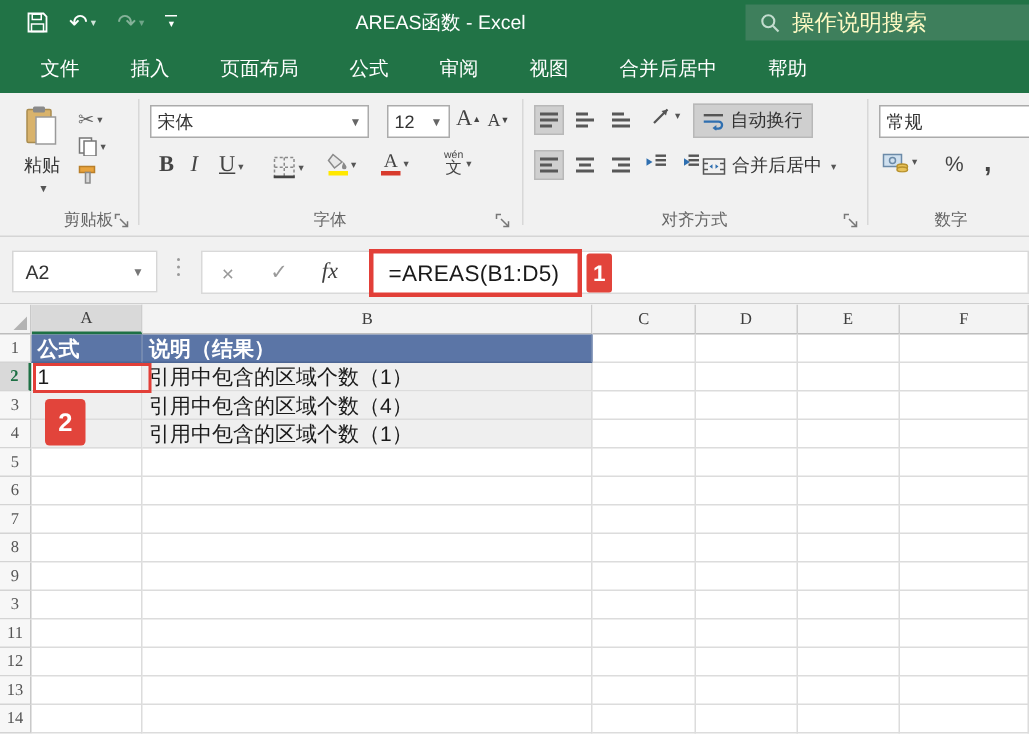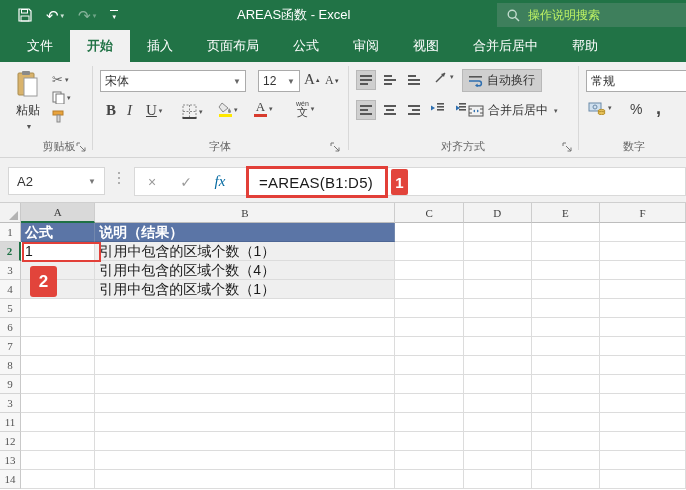--- a/index.html
+++ b/index.html
@@ -9,21 +9,21 @@
   
   .titlebar { position:absolute; left:0; top:0; width:686px; height:30px; background:#217346; }
   .qat { position:absolute; left:18px; top:0; height:30px; display:flex; align-items:center; gap:14px; }
   .qat .qbtn { display:flex; align-items:center; color:#fff; font-size:15px; line-height:1; }
   .qat .dis { opacity:.45; }
   .tiny-arrow { font-size:7px; color:#cfe3d8; margin-left:2px; }
   .qat-custom { display:flex; flex-direction:column; align-items:center; }
   .qat-custom .bar { width:8px; border-top:1.5px solid #fff; margin-bottom:2px; }
   .win-title { position:absolute; left:237px; top:0; height:30px; display:flex; align-items:center; color:#fff; font-size:13px; }
   .searchbox { position:absolute; left:497px; top:3px; width:189px; height:24px; background:#3e7f5c; display:flex; align-items:center; padding-left:10px; gap:8px; }
-  .searchbox .ph { color:#bef264; font-size:12px; }
+  .searchbox .ph { color:#fef9c3; font-size:15px; }
 
   
   .tabrow { position:absolute; left:0; top:30px; width:686px; height:32px; background:#217346; display:flex; align-items:stretch; padding-left:10px; }
   .tab { color:#fff; font-size:13px; display:flex; align-items:center; padding:0 17px; cursor:default; }
   .tab.active { background:#f1f1f1; color:#217346; font-weight:bold; }
 
   
   .ribbon { position:absolute; left:0; top:62px; width:686px; height:96px; background:#f1f1f1; border-bottom:1px solid #d5d5d5; }
   .gsep { position:absolute; top:4px; height:84px; width:1px; background:#d8d8d8; }
   .glabel { position:absolute; bottom:3px; font-size:11px; color:#666; text-align:center; }
@@ -46,21 +46,21 @@
   .phon .top { font-size:7px; } .phon .bot { font-size:11px; }
 
   
   .fbar { position:absolute; left:0; top:158px; width:686px; height:45px; background:#f1f1f1; border-bottom:1px solid #cfcfcf; }
   .namebox { position:absolute; left:8px; top:9px; width:97px; height:28px; background:#fff; border:1px solid #d6d6d6; display:flex; align-items:center; padding:0 8px; font-size:13px; color:#333; }
   .namebox .na { margin-left:auto; font-size:8px; color:#777; }
   .fdots { position:absolute; left:118px; top:14px; display:flex; flex-direction:column; gap:3px; }
   .fdots i { width:2px; height:2px; background:#999; border-radius:50%; }
   .fxstrip { position:absolute; left:134px; top:9px; width:552px; height:29px; background:#fff; border:1px solid #d9d9d9; display:flex; align-items:center; }
   .fxbtn { width:34px; text-align:center; color:#9a9a9a; font-size:14px; }
-  .fxit { font-family:"Liberation Serif","DejaVu Serif",serif; font-style:italic; color:#0369a1; font-size:15px; }
+  .fxit { font-family:"Liberation Serif","DejaVu Serif",serif; font-style:italic; color:#404040; font-size:15px; }
   .formula-box { position:absolute; left:246px; top:8px; width:142px; height:32px; background:#fff; border:3px solid #e23f38; display:flex; align-items:center; padding-left:10px; font-size:15px; color:#1a1a1a; letter-spacing:.2px; }
   .badge { background:#e2443b; color:#fff; font-weight:bold; display:flex; align-items:center; justify-content:center; border-radius:3px; }
   #badge1 { position:absolute; left:391px; top:11px; width:17px; height:26px; font-size:15px; border-radius:2px; }
 
   
   .sheet { position:absolute; left:0; top:203px; width:686px; height:287px; background:#fff; overflow:hidden; }
   .colhdr { display:flex; height:20px; }
   .selall { width:22px; height:20px; background:#f2f2f2; border-right:1px solid #c9c9c9; border-bottom:1px solid #bdbdbd; position:relative; }
   .selall i { position:absolute; right:2px; bottom:2px; width:0; height:0; border-left:9px solid transparent; border-bottom:9px solid #b3b3b3; }
   .chcell { height:20px; background:#f3f3f3; border-right:1px solid #cdcdcd; border-bottom:1px solid #bdbdbd; font-family:"Liberation Serif","DejaVu Serif",serif; font-size:11px; color:#3c3c3c; display:flex; align-items:center; justify-content:center; }
@@ -106,21 +106,20 @@
             <circle cx="5.2" cy="5.2" r="4" fill="none" stroke="#c2dcce" stroke-width="1.4"></circle>
             <line x1="8.2" y1="8.2" x2="12" y2="12" stroke="#c2dcce" stroke-width="1.4"></line>
           </svg>
       </span>
       <span class="ph">操作说明搜索</span>
     </div>
   </div>
 
   <div class="tabrow" id="tabrow">
       <div class="tab">文件</div>
-      <div class="tab active">开始</div>
       <div class="tab">插入</div>
       <div class="tab">页面布局</div>
       <div class="tab">公式</div>
       <div class="tab">审阅</div>
       <div class="tab">视图</div>
       <div class="tab">合并后居中</div>
       <div class="tab">帮助</div>
     </div>
 
   <div class="ribbon">

